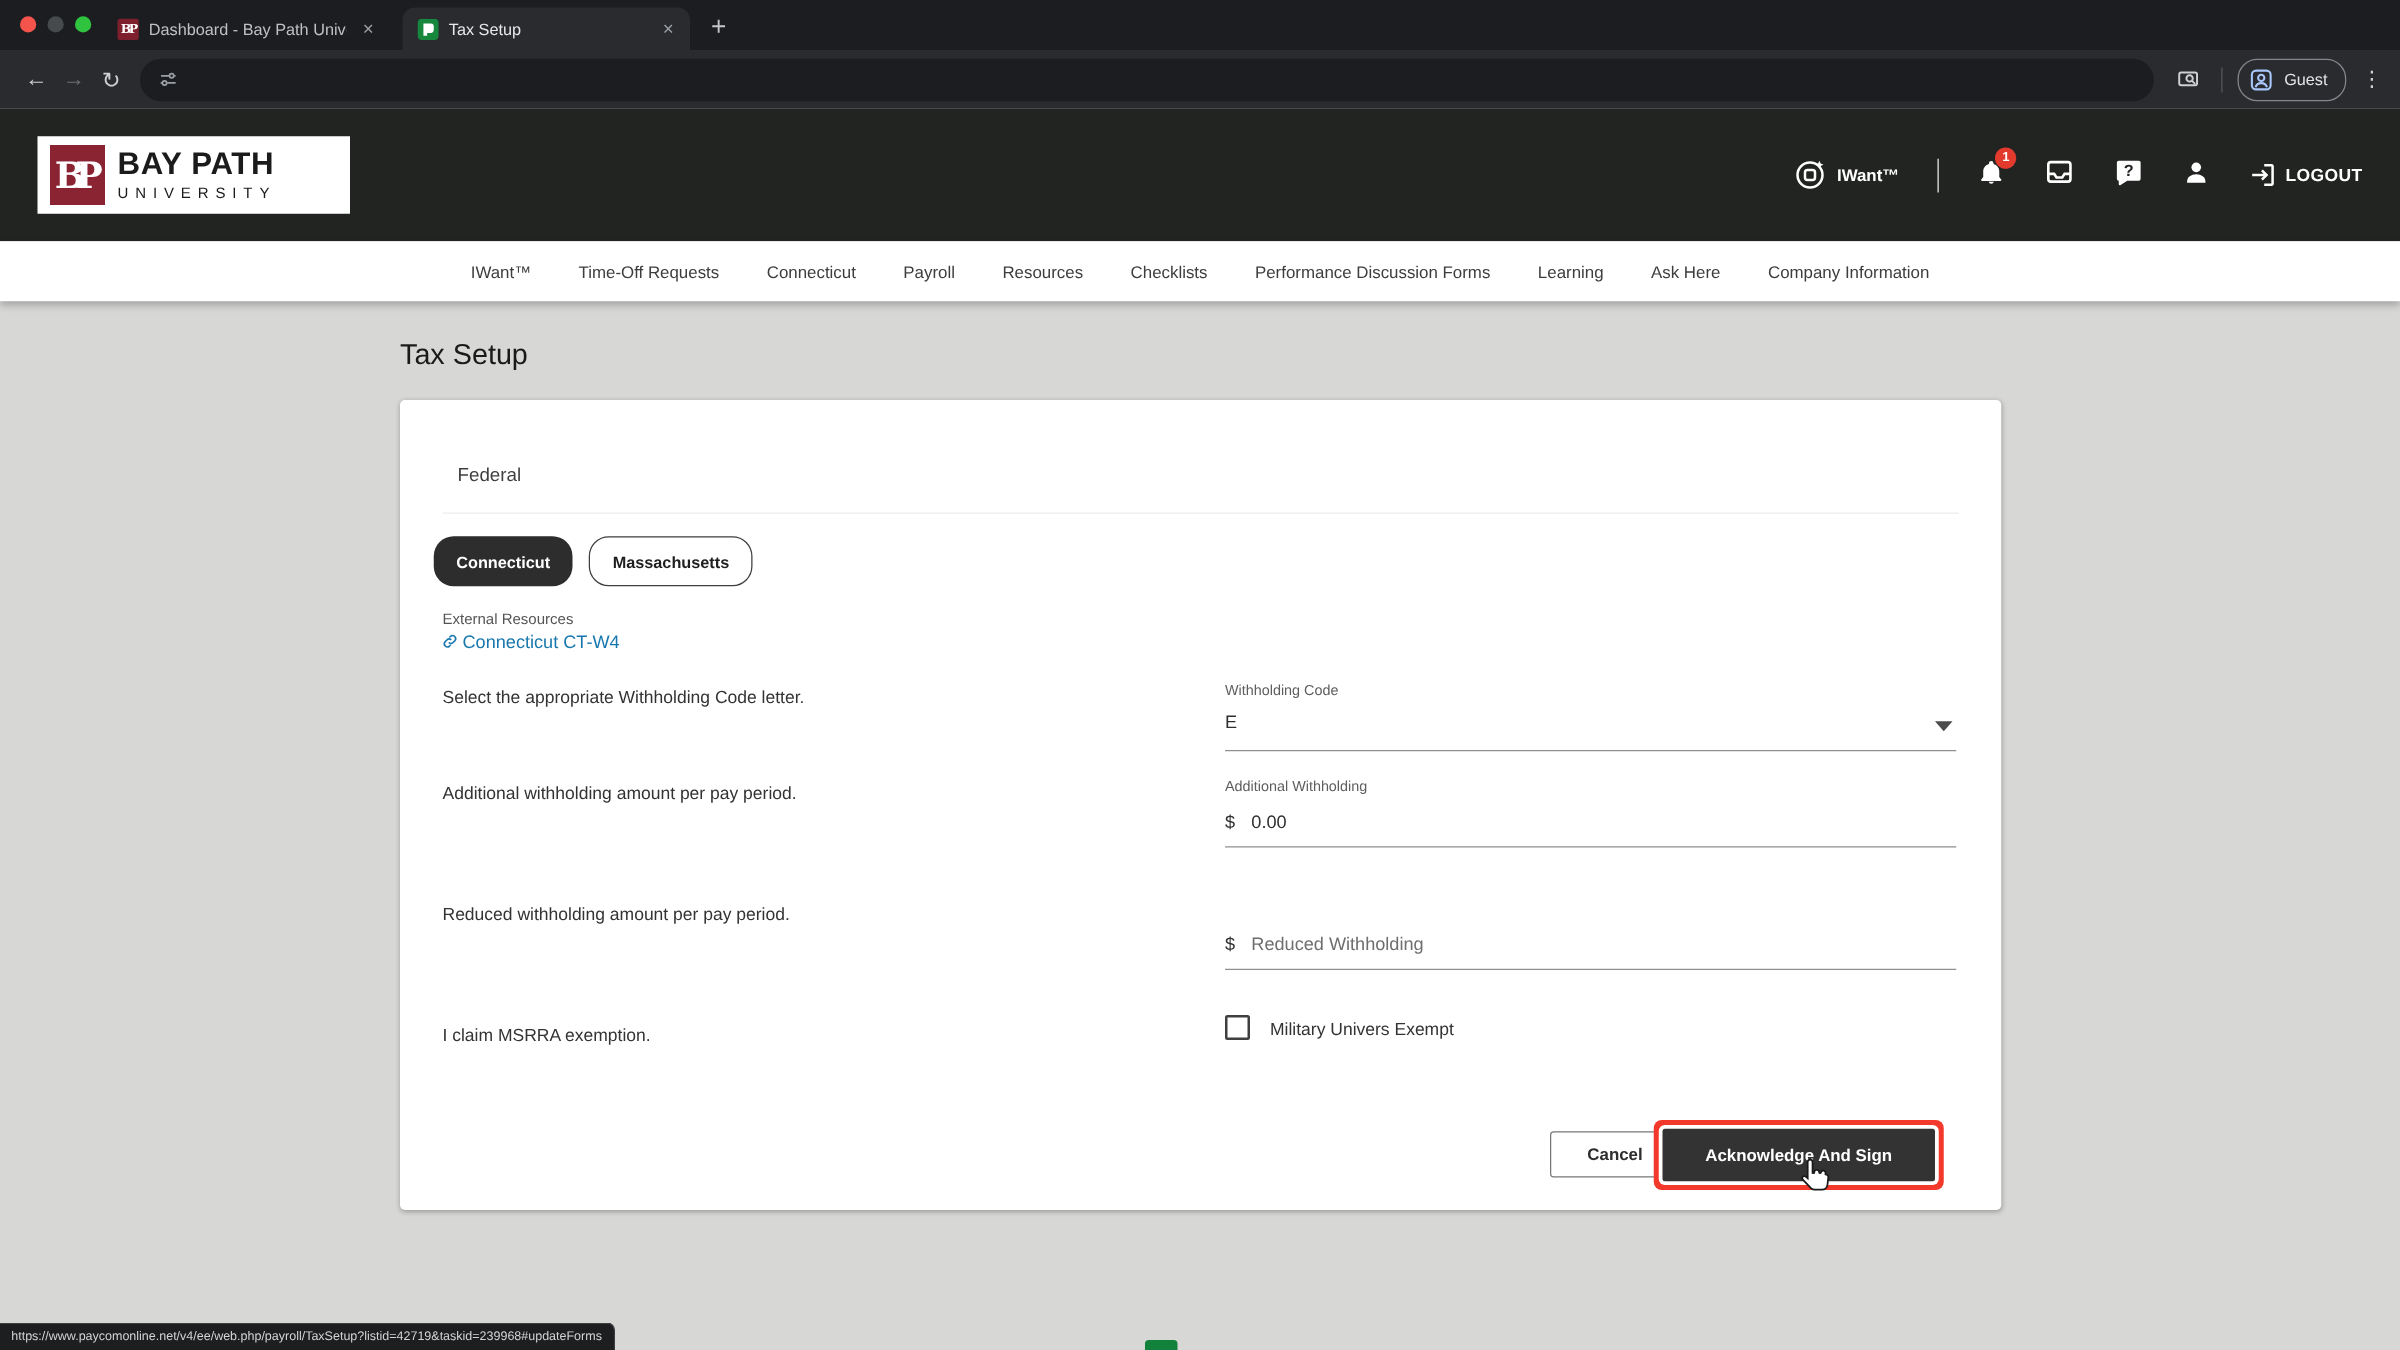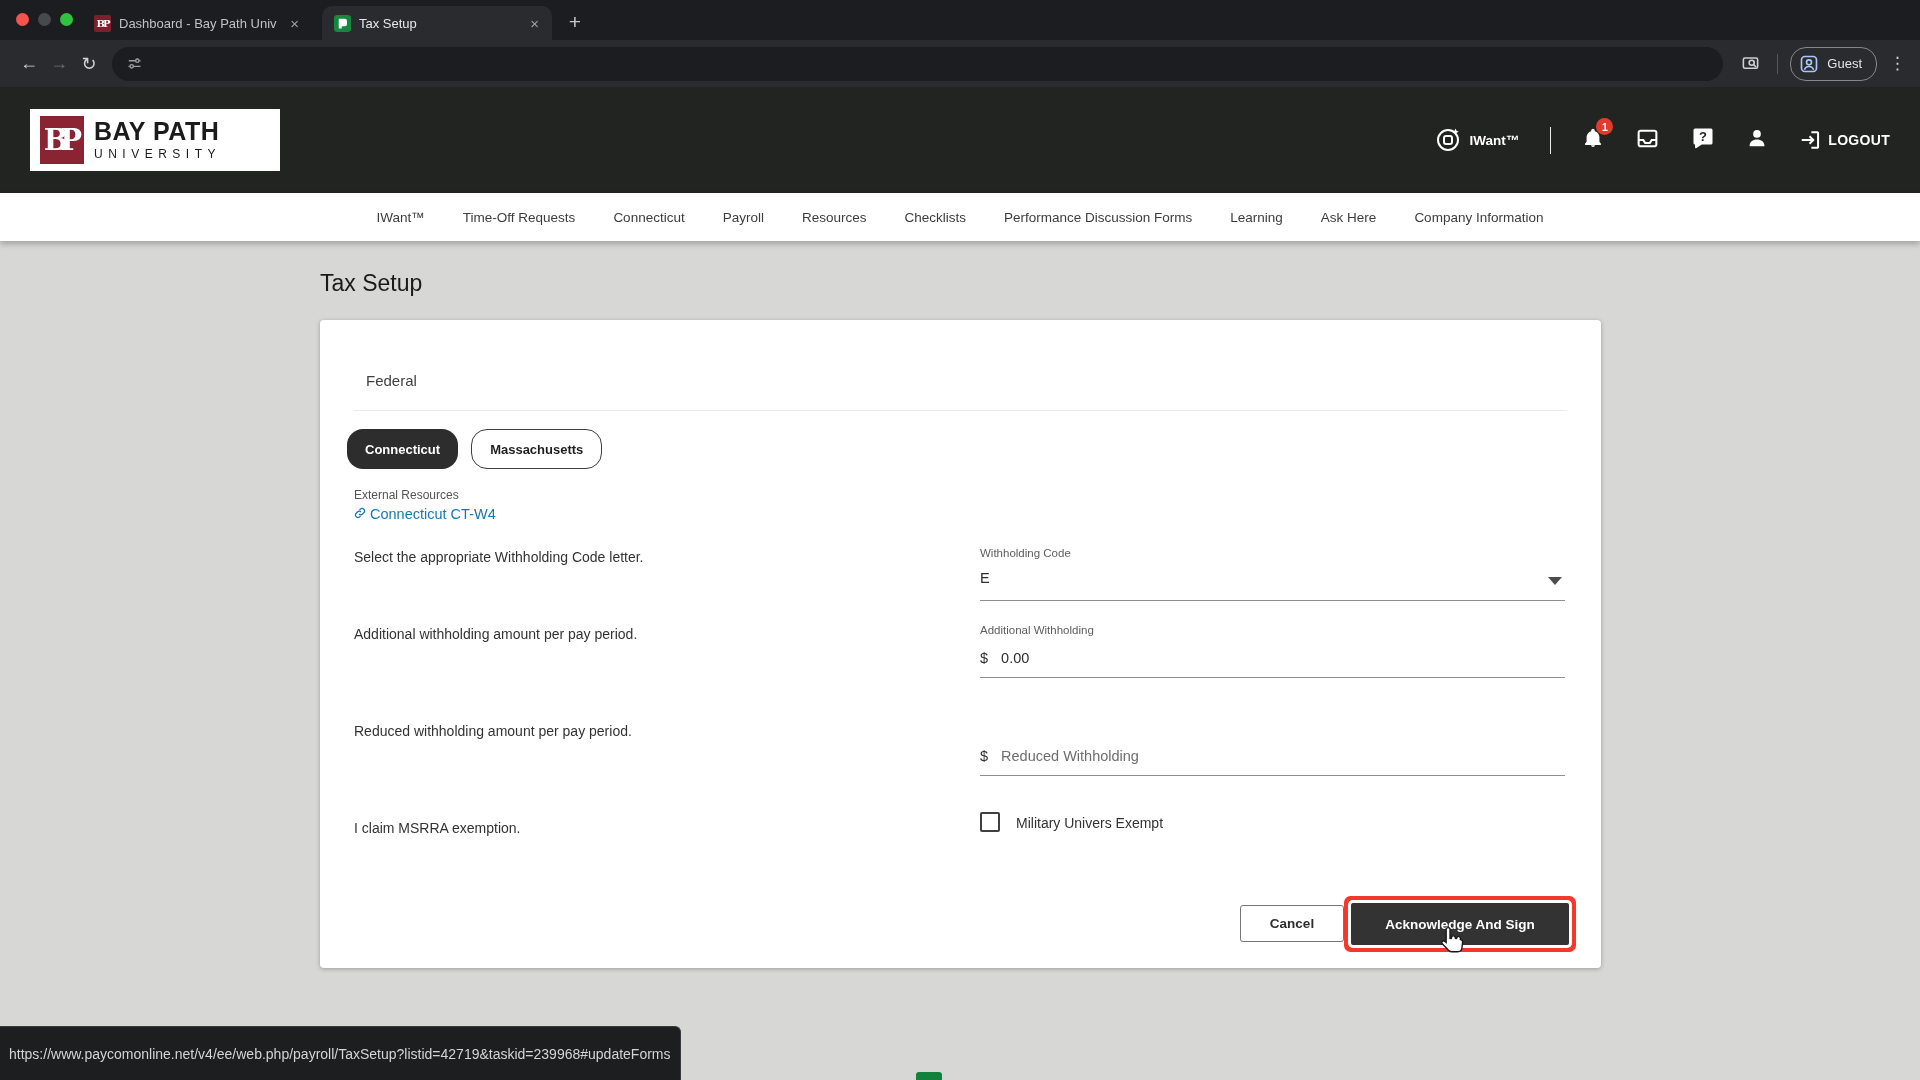--- a/index.html
+++ b/index.html
@@ -74,25 +74,25 @@
   .fv1{top:250px;} .fv2{top:330px;} .fv3{top:428px;}
   .fv3 .ph{color:#6e6e6e;}
   .underline{position:absolute;left:660px;width:585px;height:1px;background:#8f8f8f;}
   .u1{top:280px;} .u2{top:357px;} .u3{top:455px;}
   .caret{position:absolute;left:1228px;top:257px;width:0;height:0;border-left:7px solid transparent;border-right:7px solid transparent;border-top:8px solid #4c4c4c;}
 
   .cb{position:absolute;left:660px;top:492px;width:20px;height:20px;border:2px solid #3f3f3f;border-radius:2px;background:#fff;box-sizing:border-box;}
   .cb-label{position:absolute;left:696px;top:495px;font-size:14px;color:#333;}
 
   .btn-cancel{position:absolute;left:920px;top:585px;width:104px;height:37px;background:#fff;border:1px solid #777;border-radius:3px;font-size:13.5px;font-weight:bold;color:#2e2e2e;display:flex;align-items:center;justify-content:center;box-sizing:border-box;}
-  .btn-submit{position:absolute;left:1031px;top:583px;width:218px;height:42px;background:#333;color:#fff;font-size:13.5px;font-weight:bold;display:flex;align-items:center;justify-content:center;border-radius:2px;box-shadow:0 0 0 3px #fff,0 0 0 7px #f3392b;}
+  .btn-submit{position:absolute;left:1010px;top:583px;width:218px;height:42px;background:#333;color:#fff;font-size:13.5px;font-weight:bold;display:flex;align-items:center;justify-content:center;border-radius:2px;box-shadow:0 0 0 3px #fff,0 0 0 7px #f3392b;}
 
   .cursor{position:absolute;left:1438px;top:926px;z-index:9;}
 
-  .statusbar{position:absolute;left:0;bottom:0;height:21px;background:#1d1e20;color:#d3d4d6;font-size:14px;display:flex;align-items:center;padding:16px 9px;border-top-right-radius:6px;border-top:1px solid #3a3b3e;border-right:1px solid #3a3b3e;z-index:8;}
+  .statusbar{position:absolute;left:0;bottom:0;height:21px;background:#1d1e20;color:#d3d4d6;font-size:10px;display:flex;align-items:center;padding:0 9px;border-top-right-radius:6px;border-top:1px solid #3a3b3e;border-right:1px solid #3a3b3e;z-index:8;}
   .greenpeek{position:absolute;left:916px;top:1072px;width:26px;height:8px;background:#12813c;border-radius:3px 3px 0 0;}
 </style>
 </head>
 <body>
 
 <div class="screen">
 
   <div class="tabstrip">
     <div class="lights">
       <div class="light red"></div>

